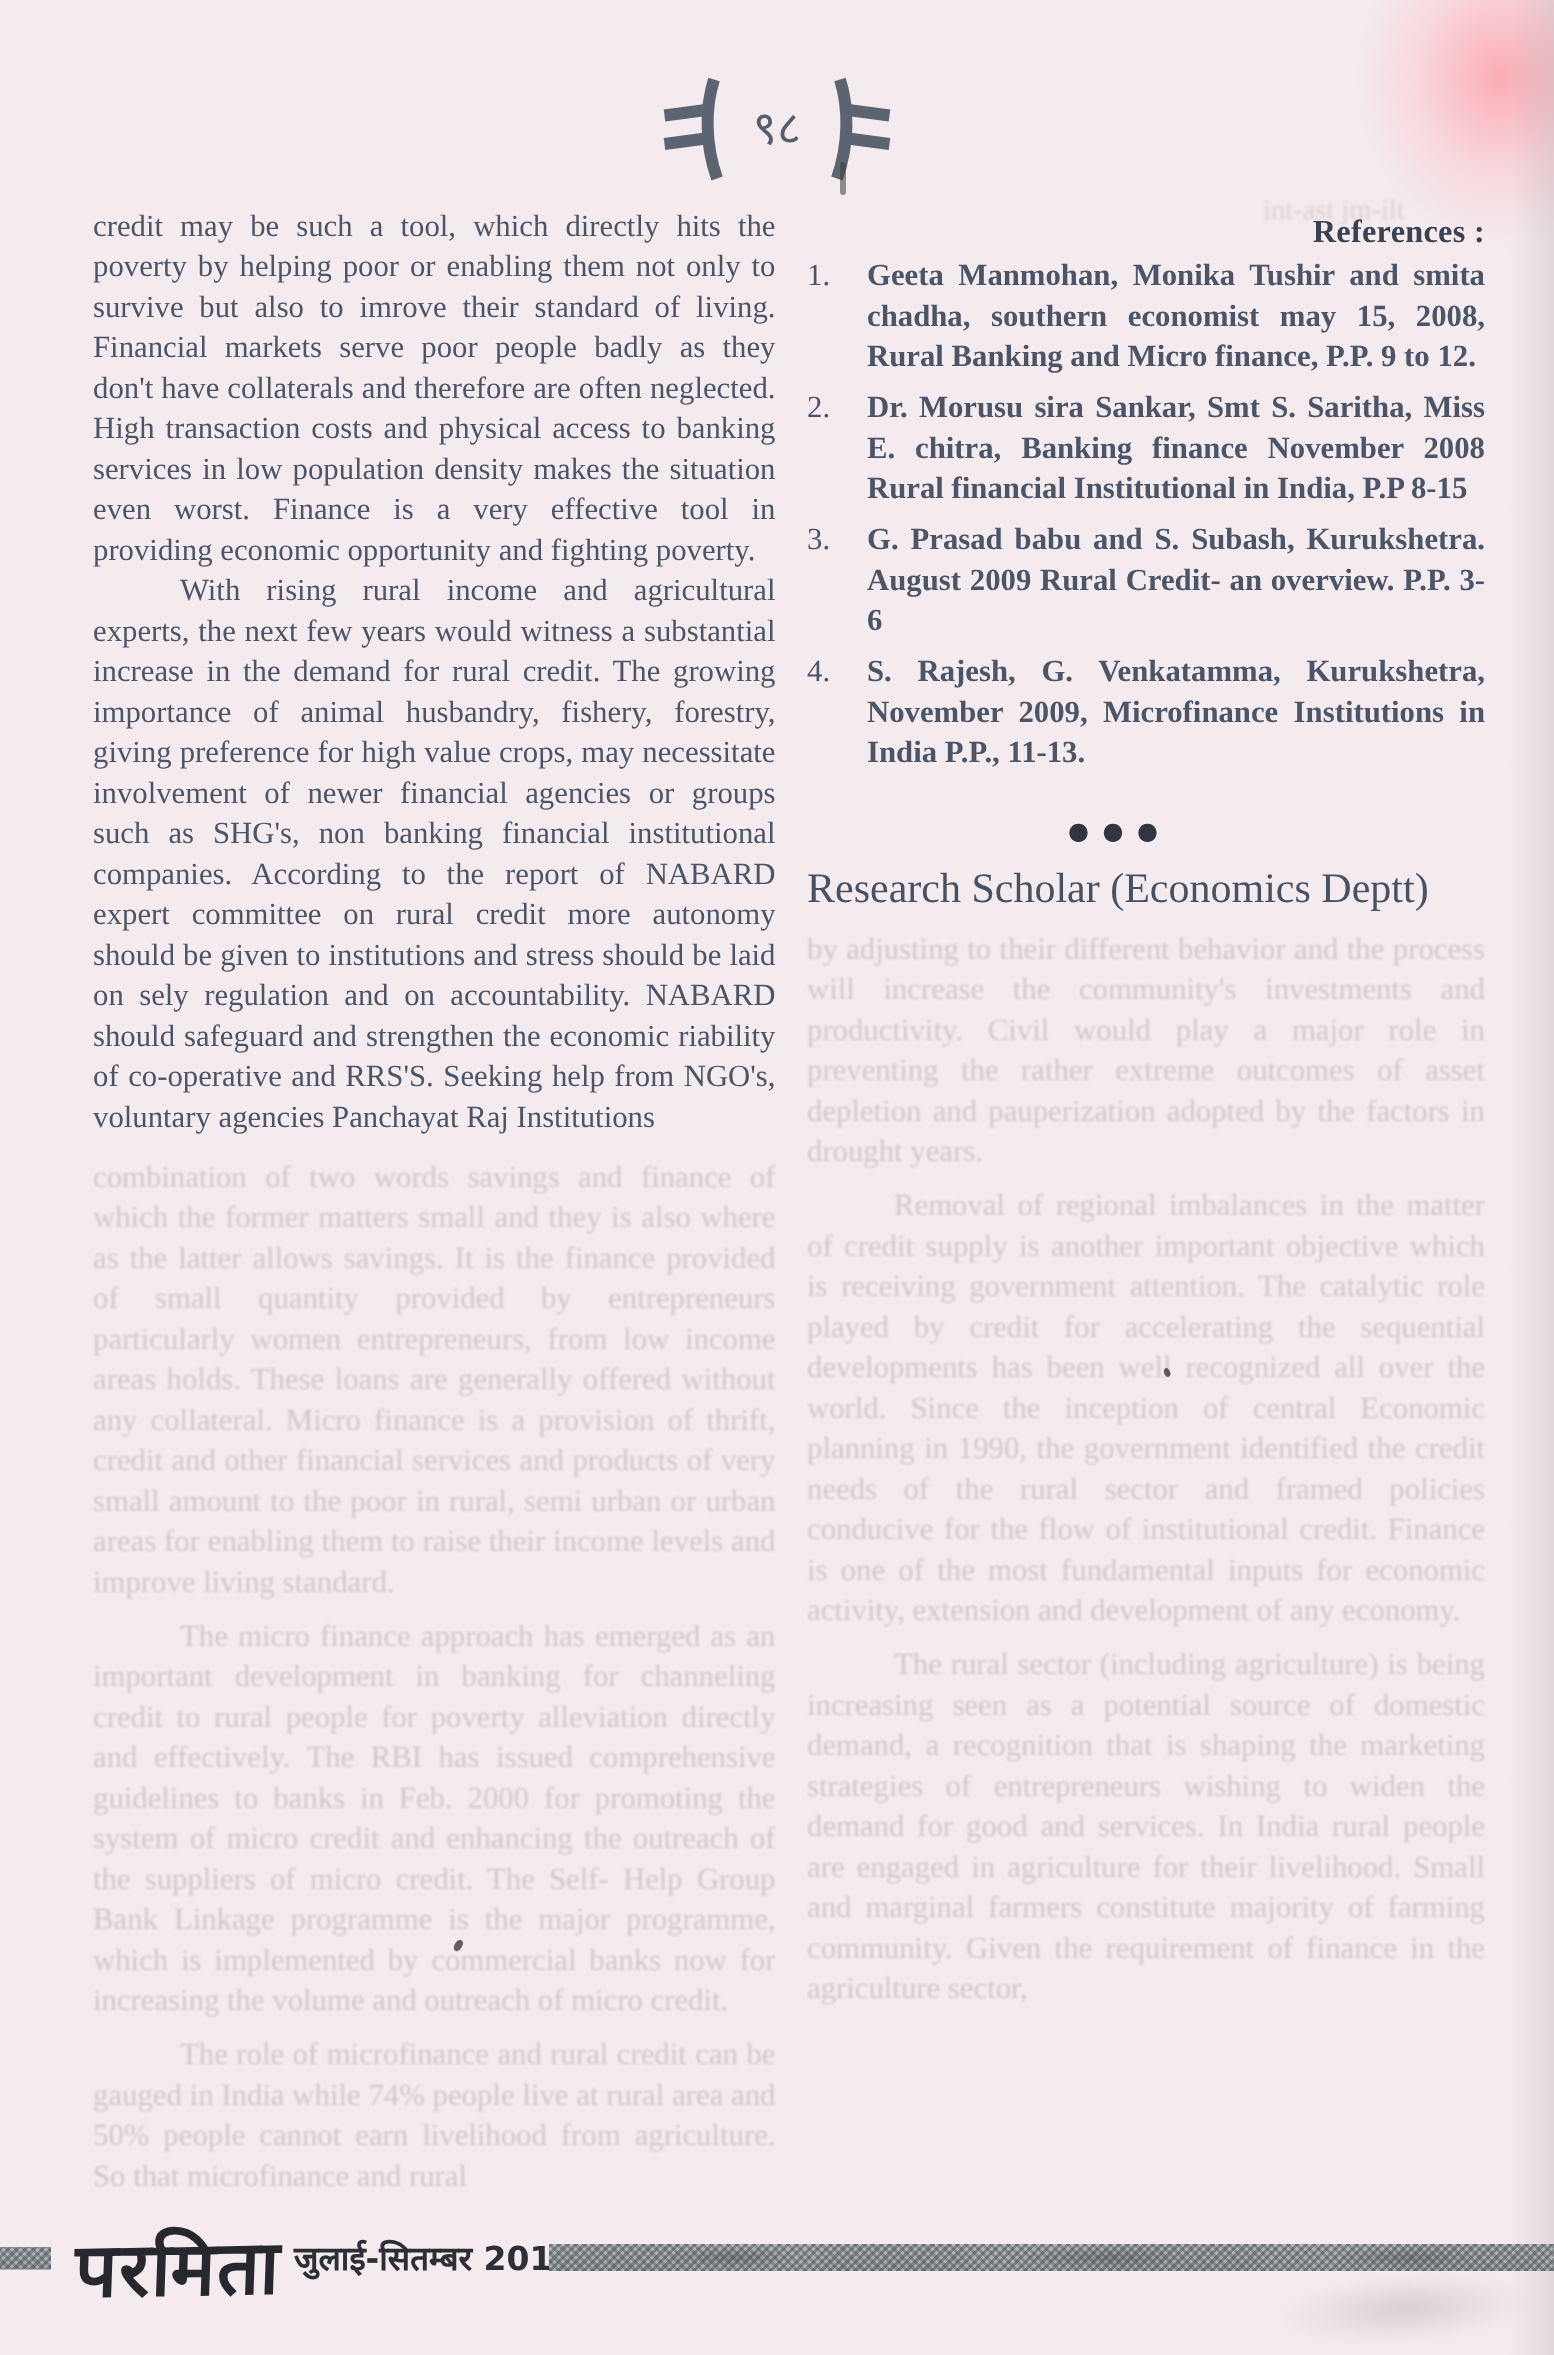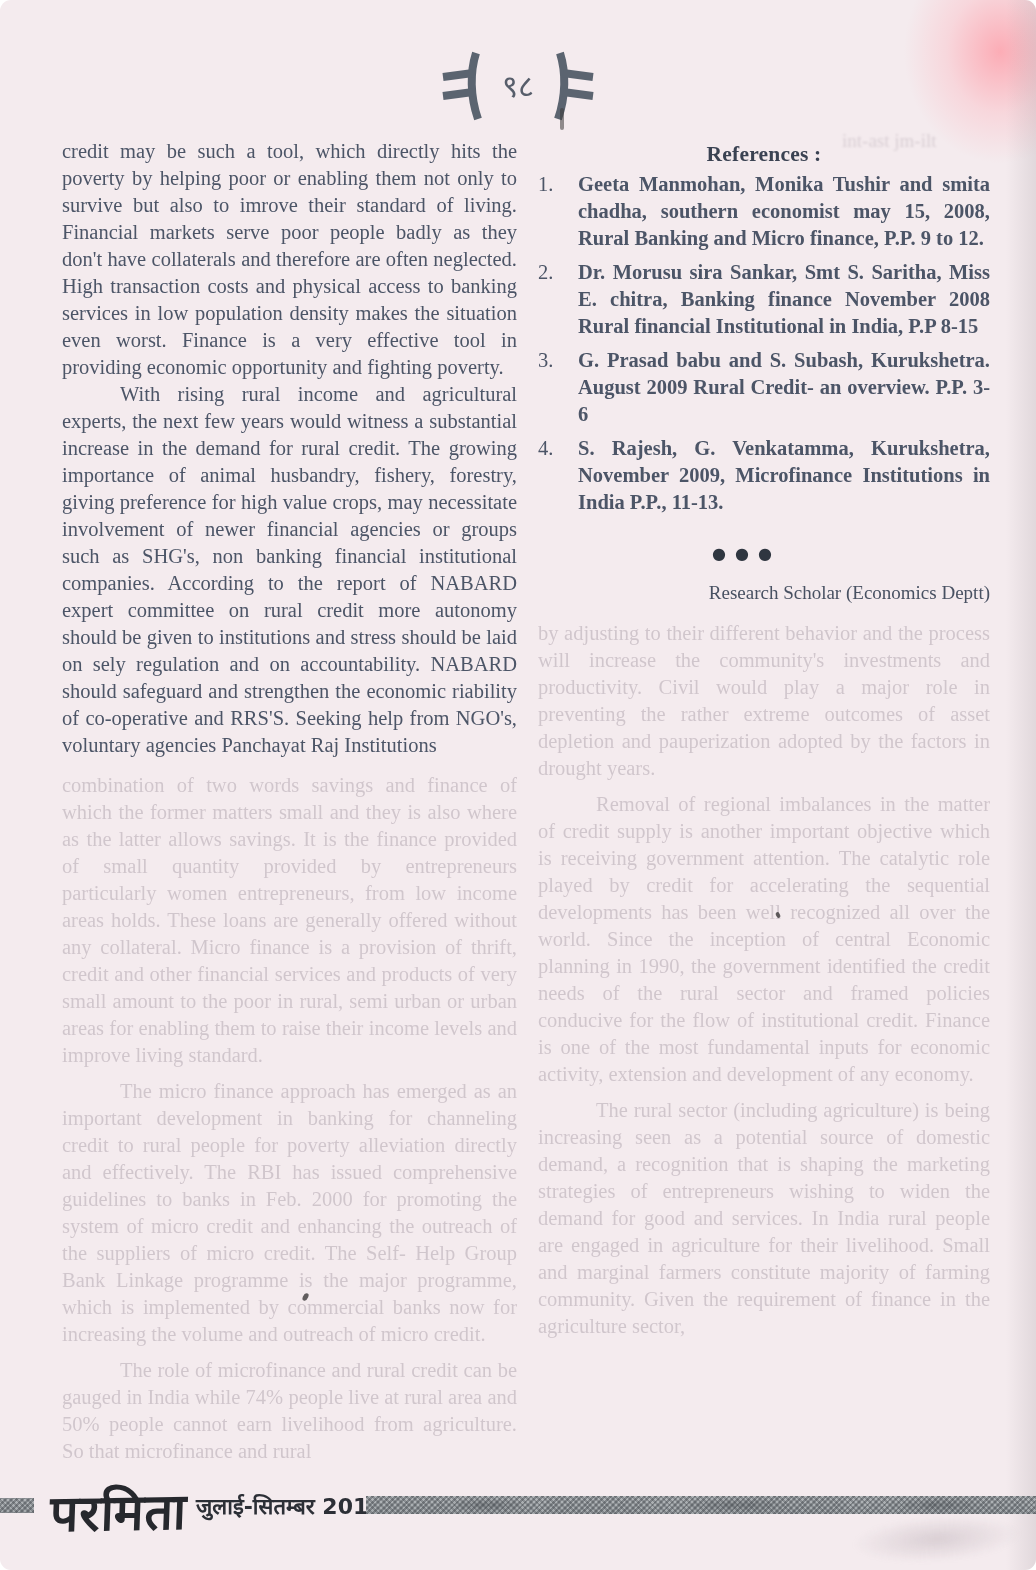--- a/index.html
+++ b/index.html
@@ -1,20 +1,19 @@
 <!DOCTYPE html>
 <html><head>
 <meta charset="utf-8">
 <style>
   html,body{margin:0;padding:0;background:#ffffff;}
   .page{
     position:relative; width:1036px; height:1570px;
     background:#f4ebee; overflow:hidden;
     font-family:"Liberation Serif", serif;
-    border-radius:11px;
   }
   
   .leak{
     position:absolute; top:-60px; right:-60px; width:320px; height:620px;
     background:radial-gradient(closest-side at 70% 18%, rgba(255,148,160,.72), rgba(255,172,182,.32) 55%, rgba(255,172,182,0) 100%);
     pointer-events:none;
   }
   .edge-shade{
     position:absolute; top:0; right:0; width:30px; height:100%;
     background:linear-gradient(to left, rgba(110,100,108,.14), rgba(110,100,108,0));
@@ -33,31 +32,31 @@
   .col{
     position:absolute; top:138px; width:455px; height:1332px; overflow:hidden;
     color:#4c5567; font-size:20.5px; line-height:27px; text-align:justify;
   }
   .col-left{left:62px;}
   .col-right{left:538px; width:452px;}
   .col p{margin:0;}
   .indent{text-indent:58px;}
   .refs-heading{
     margin:3px 0 3px 0; font-size:21.5px; font-weight:bold;
-    color:#3a4252; text-align:center; letter-spacing:.2px;
+    color:#3a4252; text-align:right; letter-spacing:.2px;
   }
   .ref{display:flex; margin-bottom:7px;}
   .ref-num{flex:0 0 40px;}
   .ref-txt{flex:1; text-align:justify;font-weight:bold;}
   .dots{
     margin:24px 0 12px 0; padding-left:174px;
     font-size:16px; letter-spacing:9px; color:#2f3640;
     font-family:"DejaVu Sans", sans-serif;
   }
-  .author{text-align:right; color:#485162; font-size:19px; line-height:28px; margin-top:12px;}
+  .author{text-align:left; color:#485162; font-size:28px; line-height:28px; margin-top:12px;}
   
   .ghost{color:#ab9fa9; opacity:.48; filter:blur(.55px); margin-top:13px;}
   .ghost p{margin-bottom:9px;}
   .ghost-frag{
     position:absolute; top:128px; left:842px; width:150px; height:70px;
     opacity:.30; filter:blur(1.2px); color:#9b8e99; font-size:19px; line-height:26px;
     overflow:hidden; pointer-events:none;
   }
   
   .hatch{

